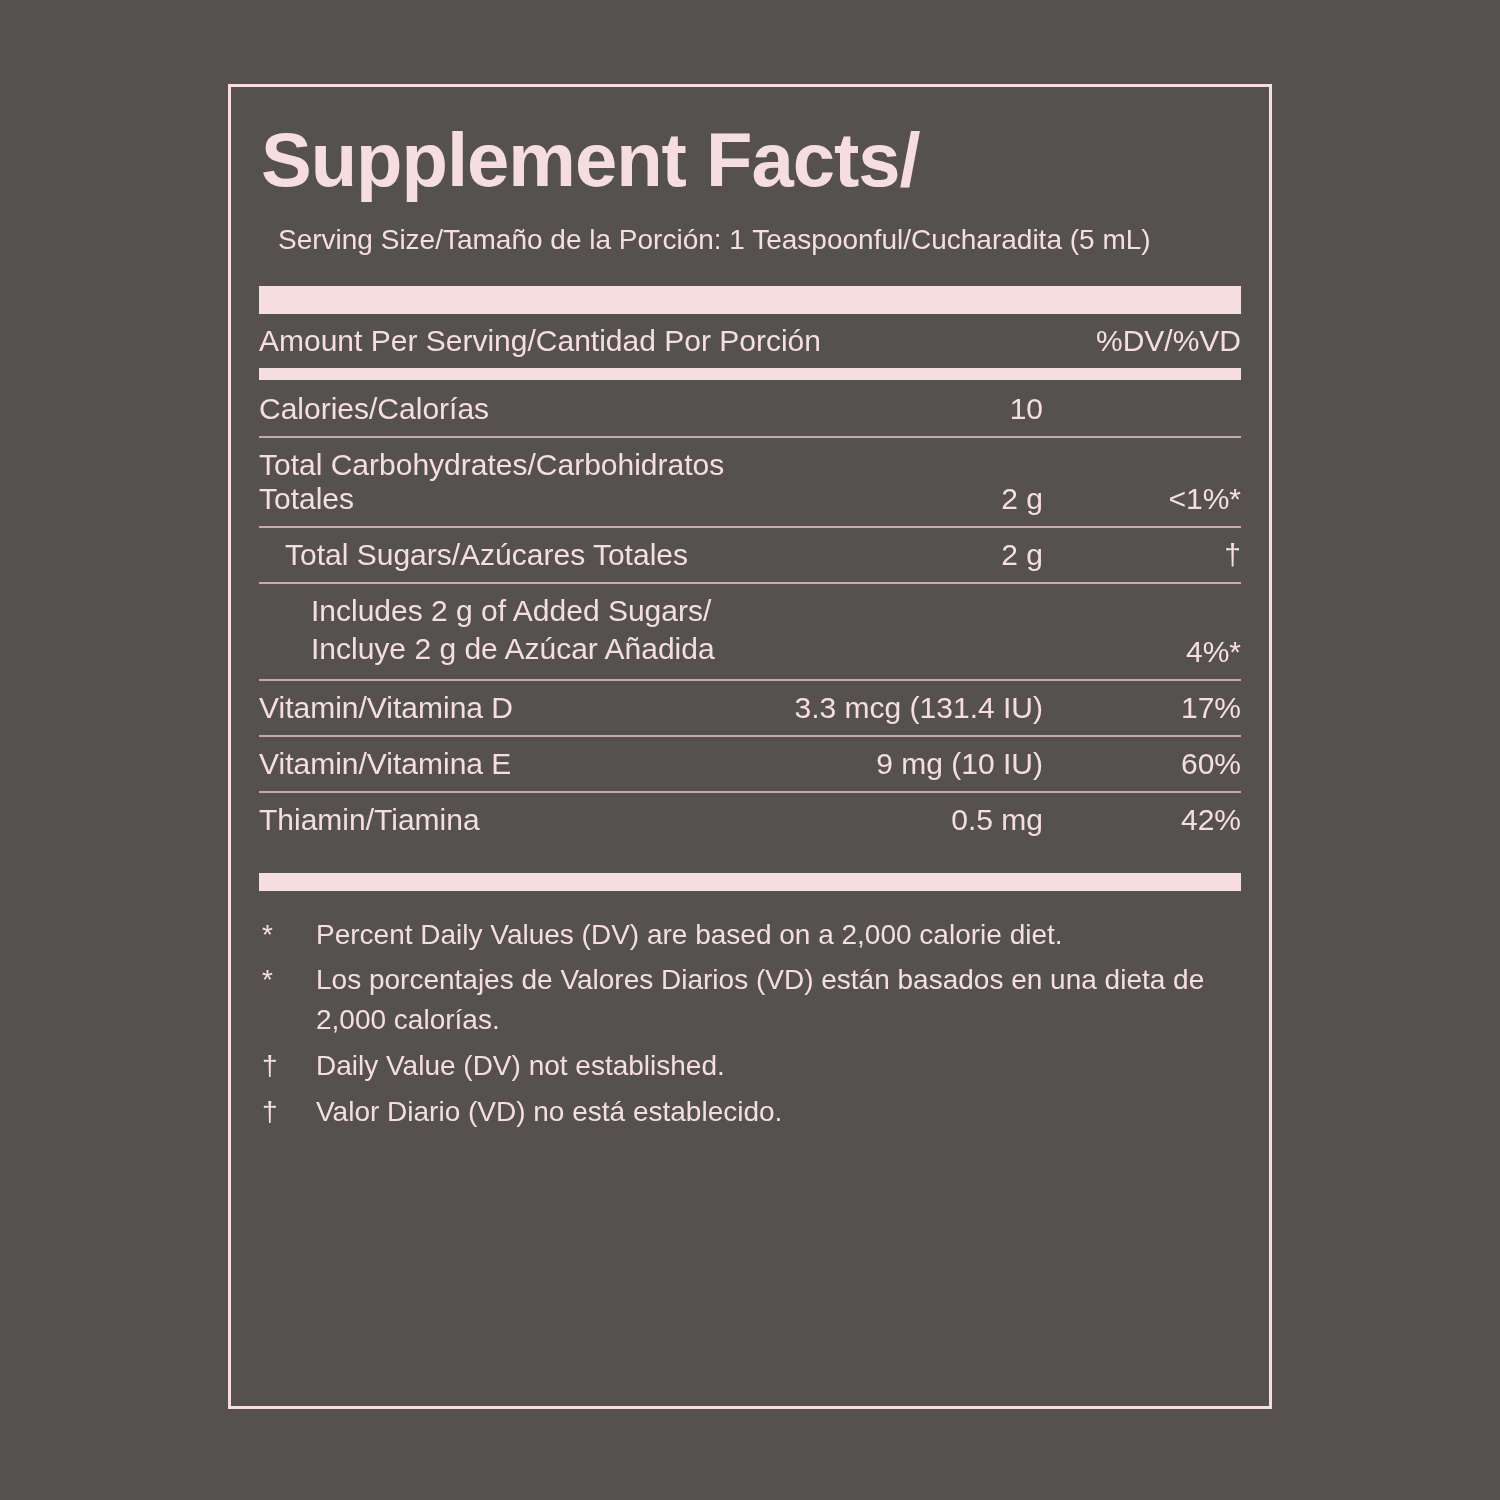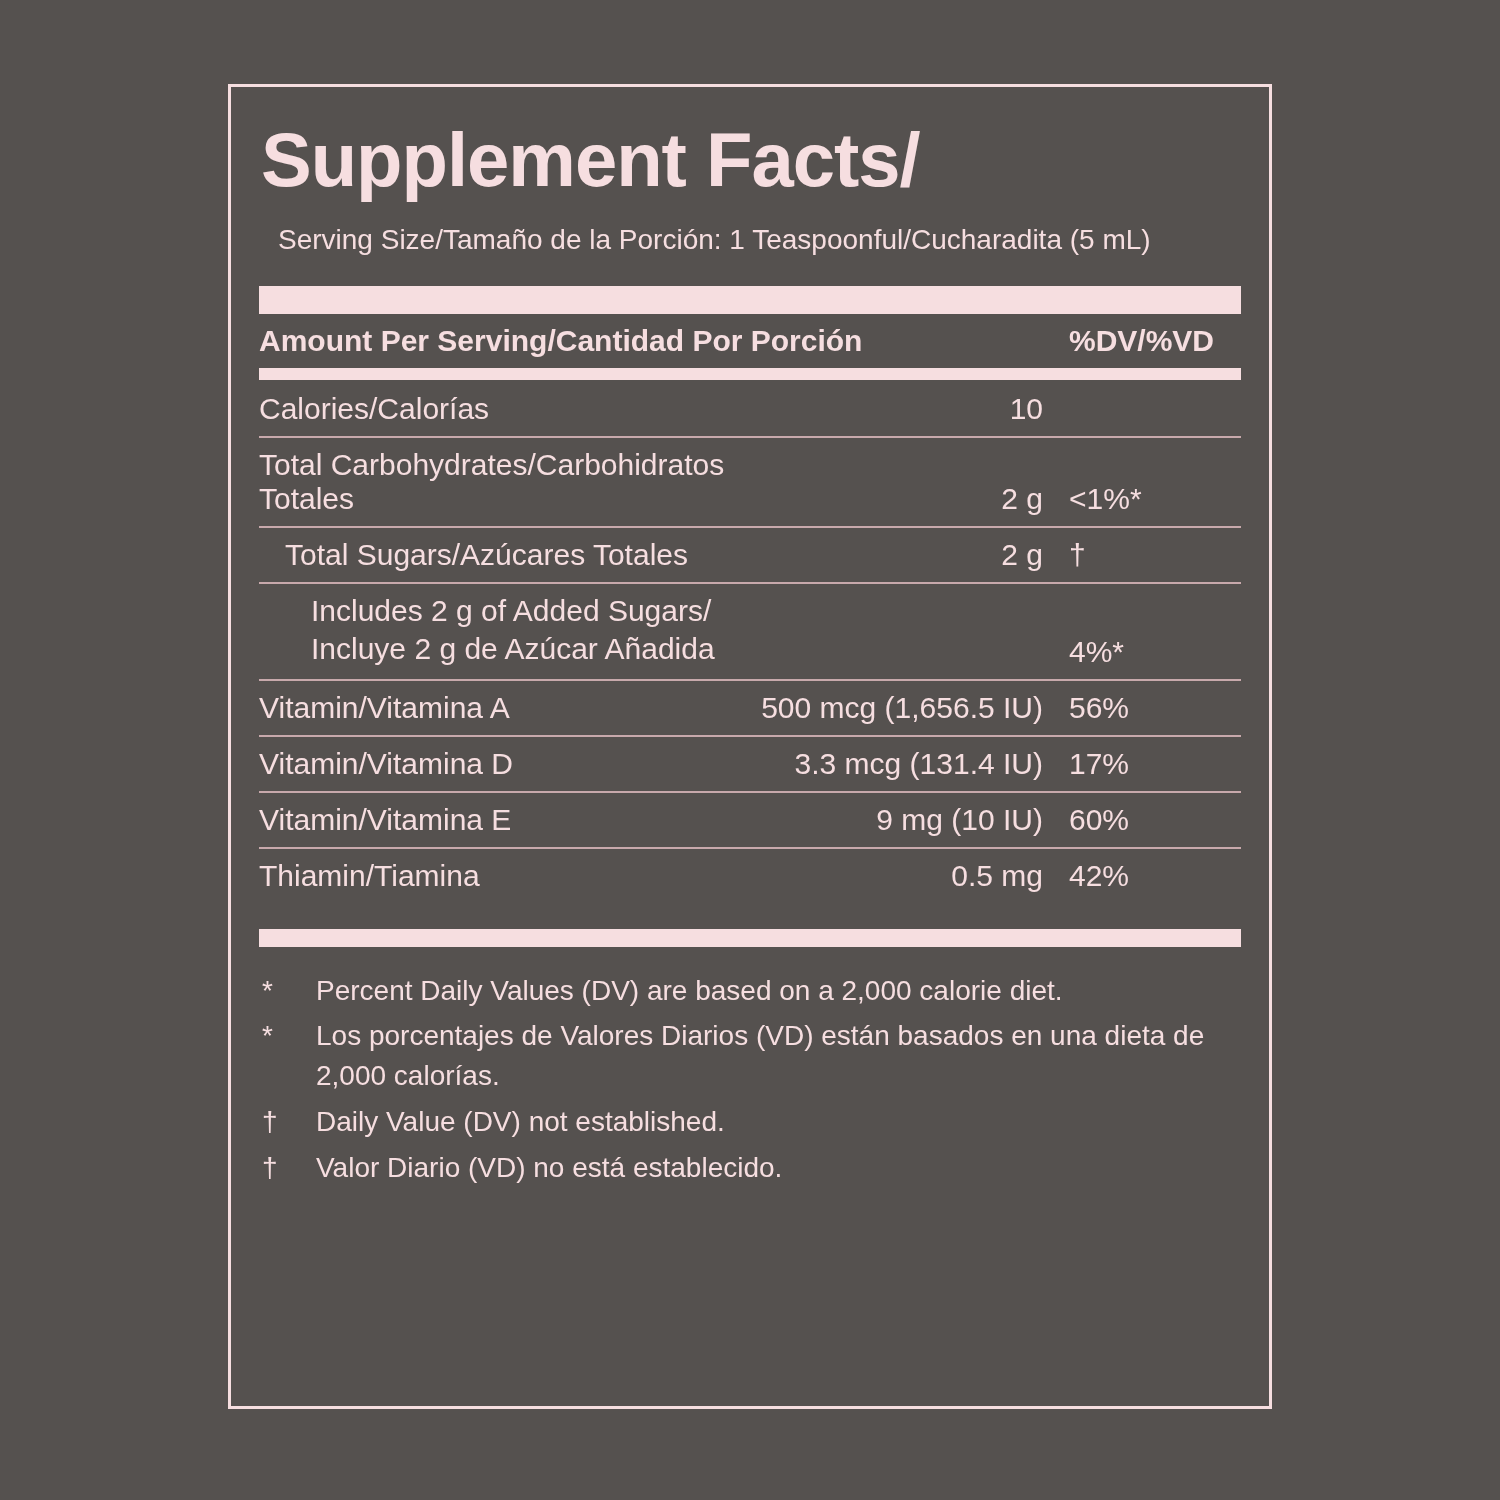--- a/index.html
+++ b/index.html
@@ -59,33 +59,33 @@
     font-size: 30px;
   }
   table.facts td {
     padding: 10px 0 10px 0;
     vertical-align: bottom;
   }
   .row-line td {
     border-bottom: 2px solid #c8a9ac;
   }
   .hdr td {
-    font-weight: 700;
+    font-weight: 400;
     padding-top: 14px;
     padding-bottom: 12px;
     border-bottom: none;
   }
   .hdr-bar {
     background: #f6dee0;
     height: 12px;
     margin-bottom: 2px;
   }
   .col-name { text-align: left; }
   .col-amount { text-align: right; padding-right: 26px !important; white-space: nowrap; }
-  .col-dv { width: 172px; white-space: nowrap; }
+  .col-dv { text-align: right; width: 172px; white-space: nowrap; }
 
   .indent1 .col-name { padding-left: 26px; }
   .indent2 .col-name { padding-left: 52px; }
 
   .two-line .col-name {
     line-height: 1.28;
     padding-top: 8px;
   }
 
   .footnotes {
@@ -149,25 +149,20 @@
       <td class="col-amount">2 g</td>
       <td class="col-dv">†</td>
     </tr>
     <tr class="row-line indent2 two-line">
       <td class="col-name" style="white-space: pre-line;">Includes 2 g of Added Sugars/
 Incluye 2 g de Azúcar Añadida</td>
       <td class="col-amount"></td>
       <td class="col-dv">4%*</td>
     </tr>
     <tr class="row-line">
-      <td class="col-name">Vitamin/Vitamina A</td>
-      <td class="col-amount">500 mcg (1,656.5 IU)</td>
-      <td class="col-dv">56%</td>
-    </tr>
-    <tr class="row-line">
       <td class="col-name">Vitamin/Vitamina D</td>
       <td class="col-amount">3.3 mcg (131.4 IU)</td>
       <td class="col-dv">17%</td>
     </tr>
     <tr class="row-line">
       <td class="col-name">Vitamin/Vitamina E</td>
       <td class="col-amount">9 mg (10 IU)</td>
       <td class="col-dv">60%</td>
     </tr>
     <tr>

